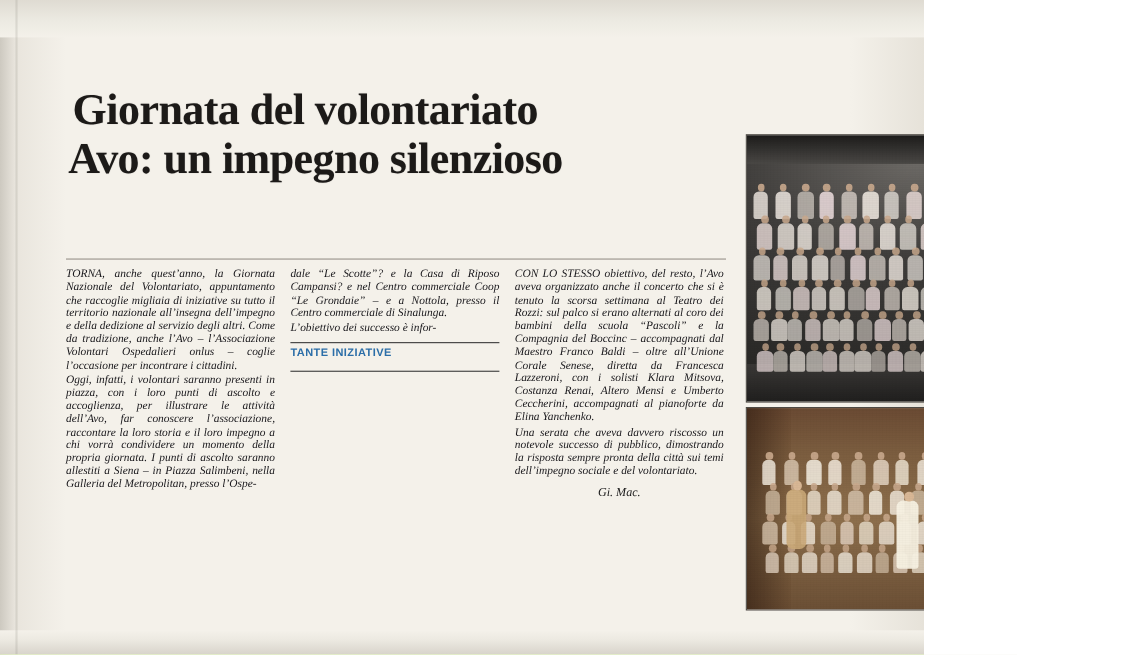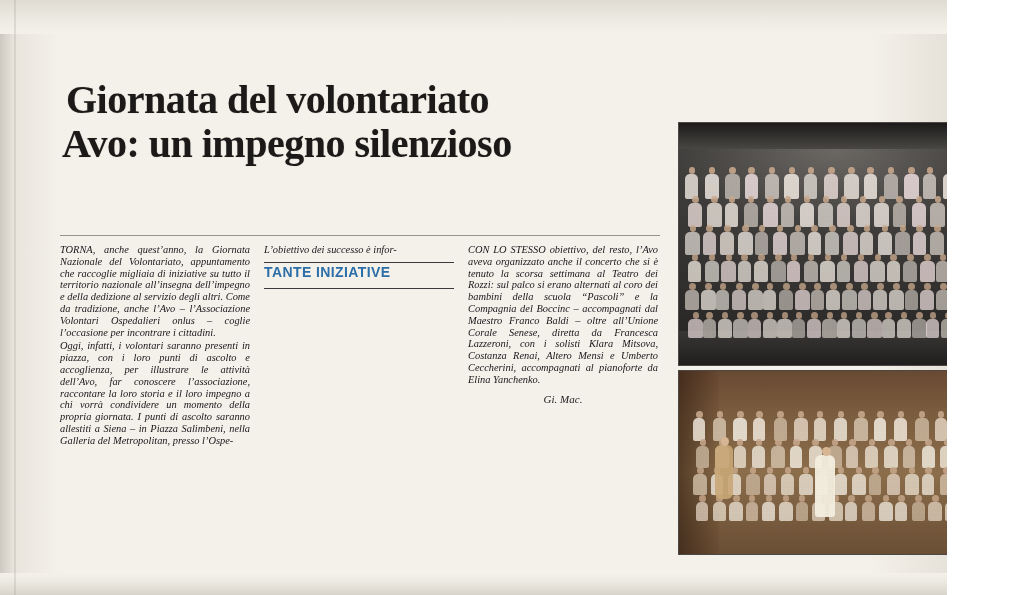--- a/index.html
+++ b/index.html
@@ -8,21 +8,21 @@
     background: #ffffff;
   }
   body {
     width: 1024px;
     height: 595px;
     overflow: hidden;
     font-family: "Liberation Serif", serif;
   }
   #page {
     position: relative;
-    width: 947px;
+    width: 840px;
     height: 595px;
     background: #bef264;
     overflow: hidden;
   }
   
   .scan-bg {
     position: absolute;
     inset: 0;
     background:
       linear-gradient(to right, #cdc9c0 0px, #e9e5dd 14px, #f4f1ea 60px, #f4f1ea 92%, #e6e2d9 100%),
@@ -117,21 +117,21 @@
   
   .box {
     border-top: 1.2px solid #3a3a3a;
     border-bottom: 1.2px solid #3a3a3a;
     padding: 4px 0 6px 0;
     margin: 6px 0 6px 0;
   }
   .box .kicker {
     font-family: "Liberation Sans", sans-serif;
     font-weight: bold;
-    font-size: 14px;
+    font-size: 10px;
     letter-spacing: .4px;
     color: #2b6ea8;
     margin-bottom: 3px;
   }
   .box .boxtext {
     font-family: "Liberation Sans", sans-serif;
     font-weight: bold;
     font-size: 11.6px;
     line-height: 13.4px;
     color: #16151a;
@@ -242,28 +242,30 @@
     <div class="rule"></div>
 
     <div class="cols">
 
       <div class="col">
         <p class="first">TORNA, anche quest’anno, la Giornata Nazionale del Volontariato, appuntamento che raccoglie migliaia di iniziative su tutto il territorio nazionale all’insegna dell’impegno e della dedizione al servizio degli altri. Come da tradizione, anche l’Avo – l’Associazione Volontari Ospedalieri onlus – coglie l’occasione per incontrare i cittadini.</p>
         <p>Oggi, infatti, i volontari saranno presenti in piazza, con i loro punti di ascolto e accoglienza, per illustrare le attività dell’Avo, far conoscere l’associazione, raccontare la loro storia e il loro impegno a chi vorrà condividere un momento della propria giornata. I punti di ascolto saranno allestiti a Siena – in Piazza Salimbeni, nella Galleria del Metropolitan, presso l’Ospe-</p>
       </div>
 
       <div class="col">
+        <p>dale “Le Scotte”? e la Casa di Riposo Campansi? e nel Centro commerciale Coop “Le Grondaie” – e a Nottola, presso il Centro commerciale di Sinalunga.</p>
         <p>L’obiettivo dei successo è infor-</p>
         <div class="box">
           <div class="kicker">TANTE INIZIATIVE</div>
         </div>
       </div>
 
       <div class="col">
         <p class="first">CON LO STESSO obiettivo, del resto, l’Avo aveva organizzato anche il concerto che si è tenuto la scorsa settimana al Teatro dei Rozzi: sul palco si erano alternati al coro dei bambini della scuola “Pascoli” e la Compagnia del Boccinc – accompagnati dal Maestro Franco Baldi – oltre all’Unione Corale Senese, diretta da Francesca Lazzeroni, con i solisti Klara Mitsova, Costanza Renai, Altero Mensi e Umberto Ceccherini, accompagnati al pianoforte da Elina Yanchenko.</p>
+        <p>Una serata che aveva davvero riscosso un notevole successo di pubblico, dimostrando la risposta sempre pronta della città sui temi dell’impegno sociale e del volontariato.</p>
         <div class="byline">Gi. Mac.</div>
       </div>
     </div>
 
     <div class="photo" id="photo-top">
       <div class="ph-inner">
         <div class="stage-dark"></div>
         <div class="ceil-dark"></div>
         <div class="floor-dark"></div>
         <div class="crowd" id="crowd-top" style="height: 240px;">

